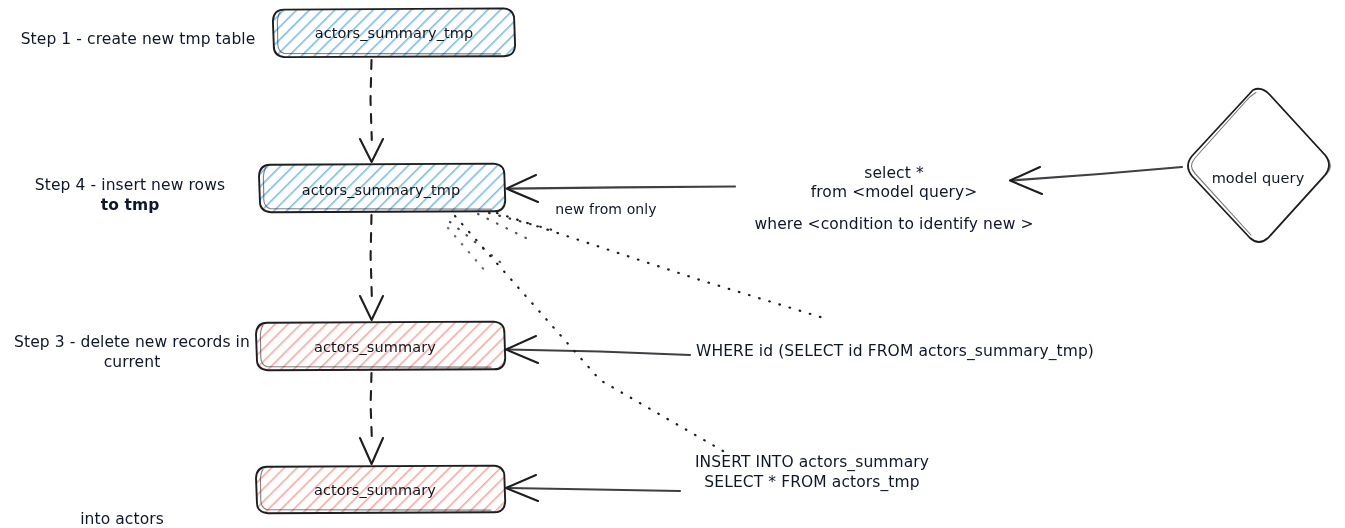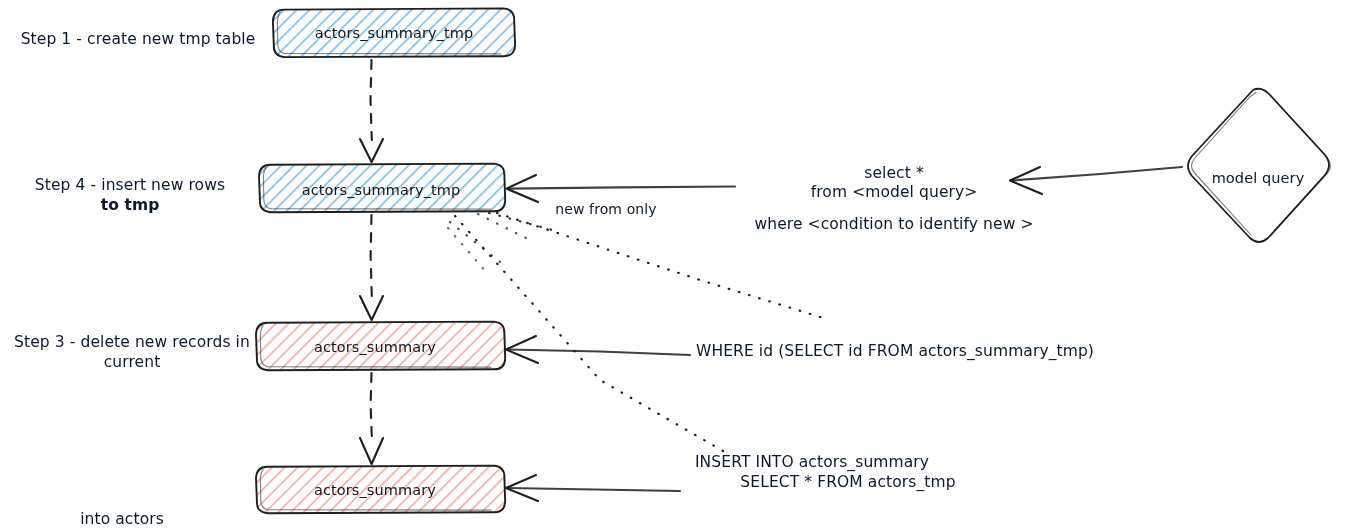--- a/index.html
+++ b/index.html
@@ -173,15 +173,15 @@
 
   <div class="txt sql-label" style="left:894px; top:163px;">select *</div>
   <div class="txt sql-label" style="left:894px; top:182px;">from &lt;model query&gt;</div>
   <div class="txt sql-label" style="left:894px; top:214px;">where &lt;condition to identify new &gt;</div>
 
   <div class="txt diamond-label" style="left:1258px; top:178px;">model query</div>
 
   <div class="txt sql-label" style="left:895px; top:341px;">WHERE id (SELECT id FROM actors_summary_tmp)</div>
 
   <div class="txt sql-label" style="left:812px; top:452px;">INSERT INTO actors_summary</div>
-  <div class="txt sql-label" style="left:812px; top:472px;margin-left:36px;">SELECT * FROM actors_tmp</div>
+  <div class="txt sql-label" style="left:812px; top:472px;">SELECT * FROM actors_tmp</div>
 
 </div>
 
 </body></html>

